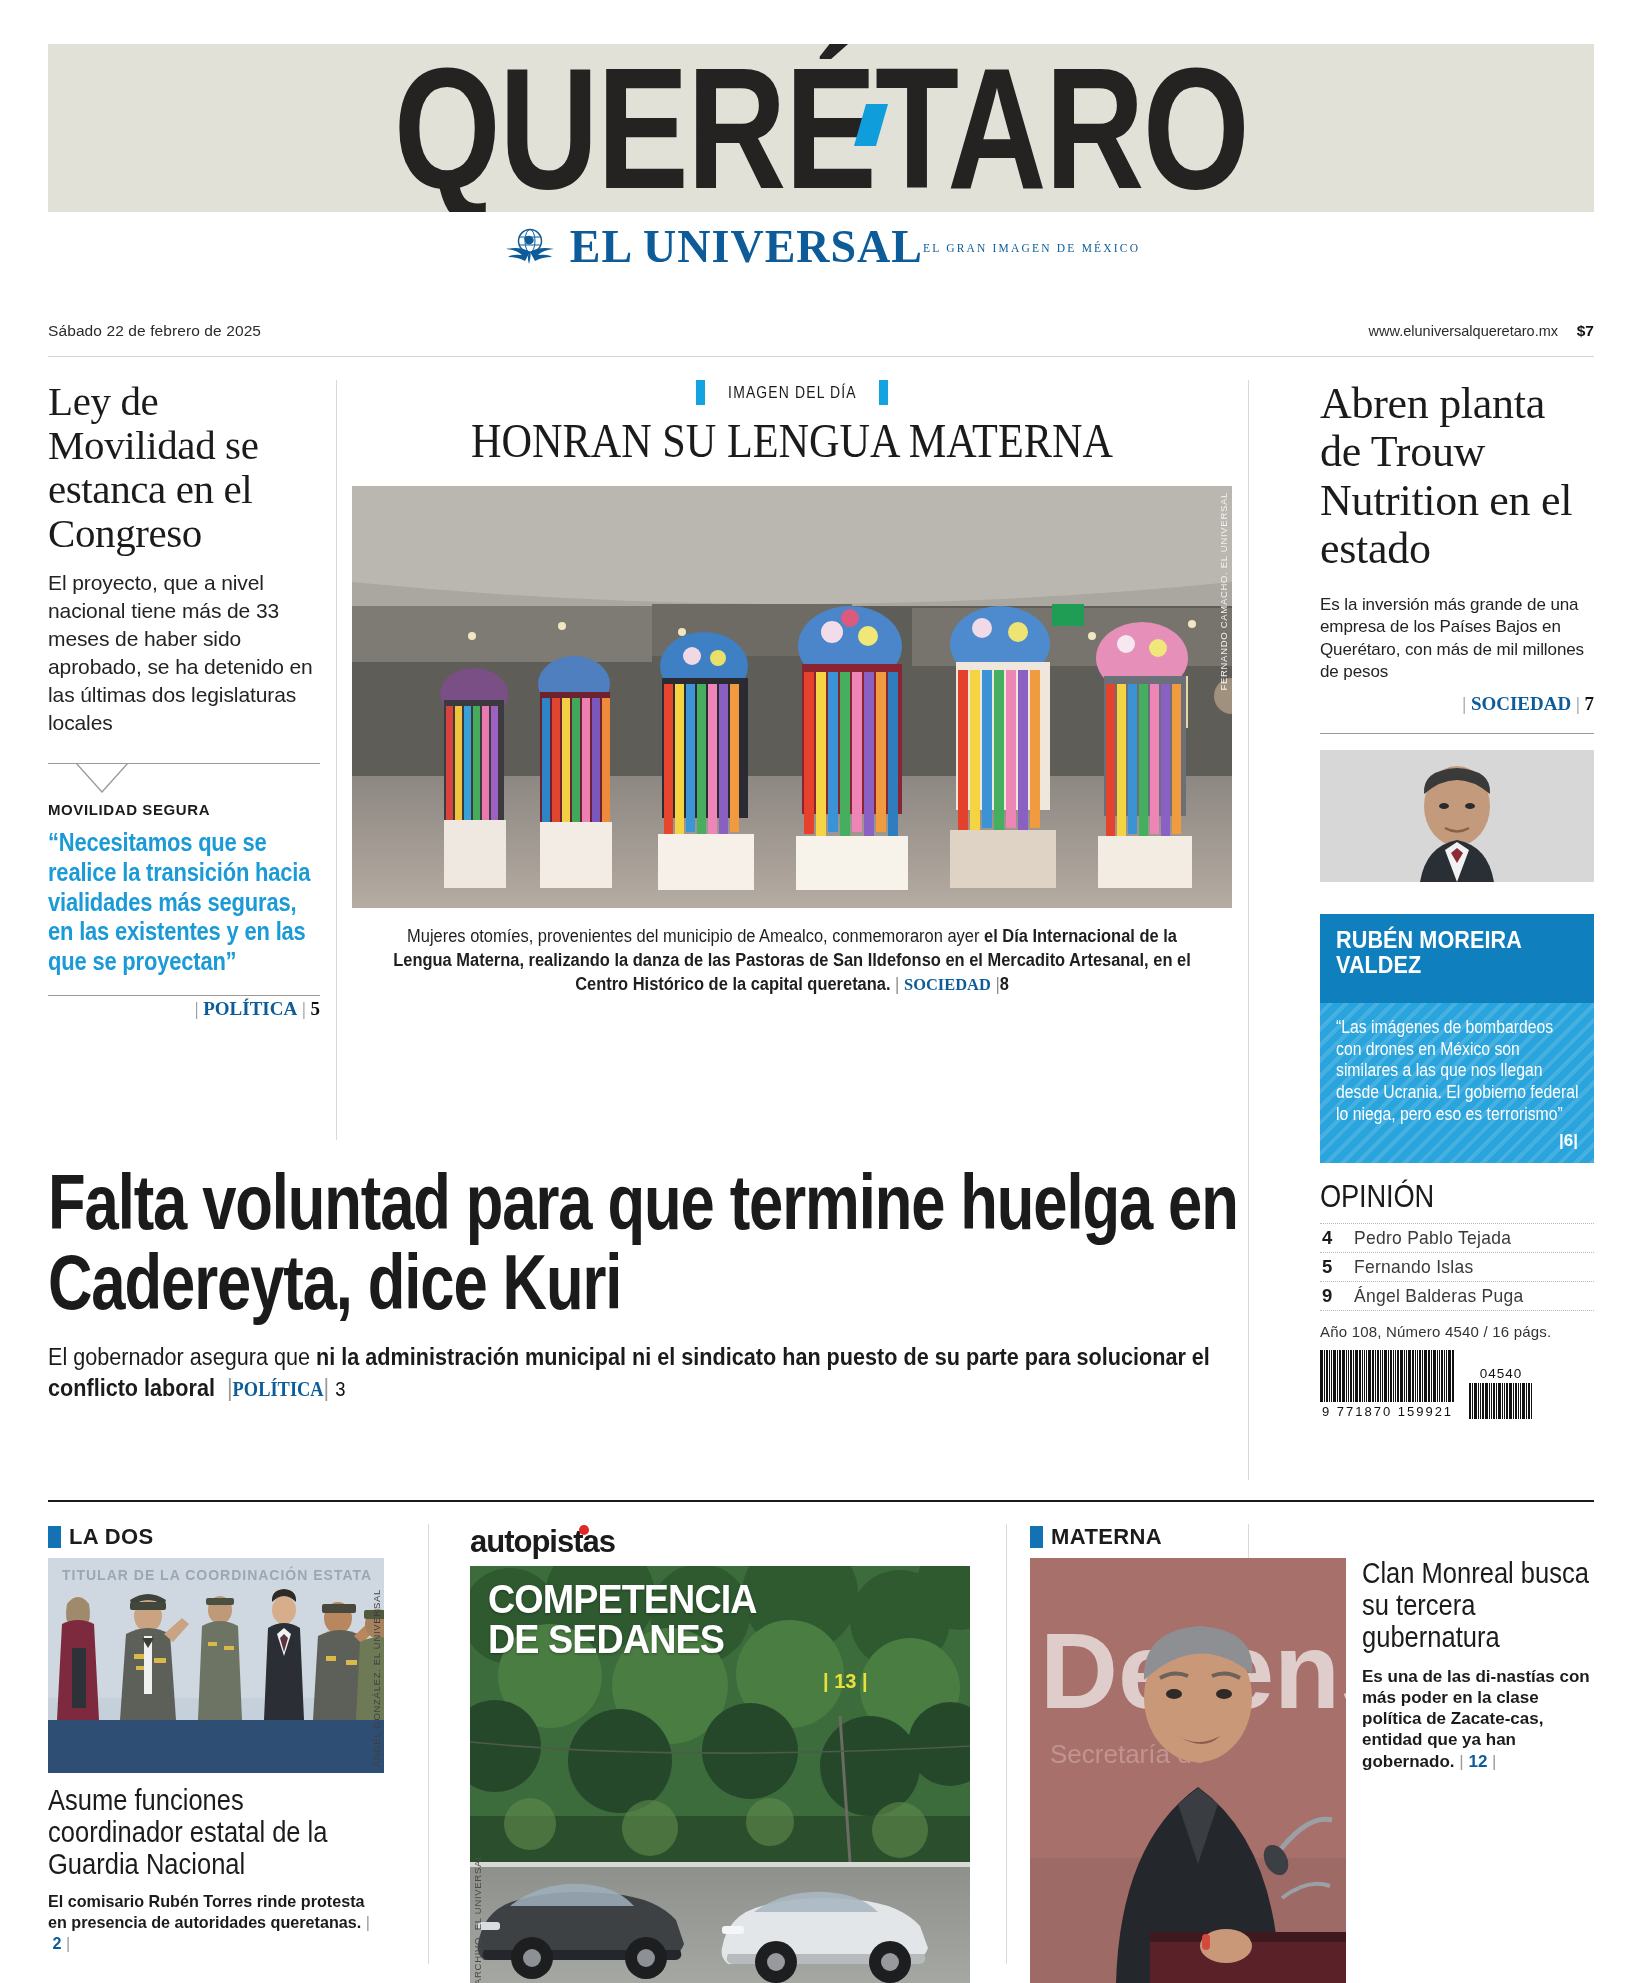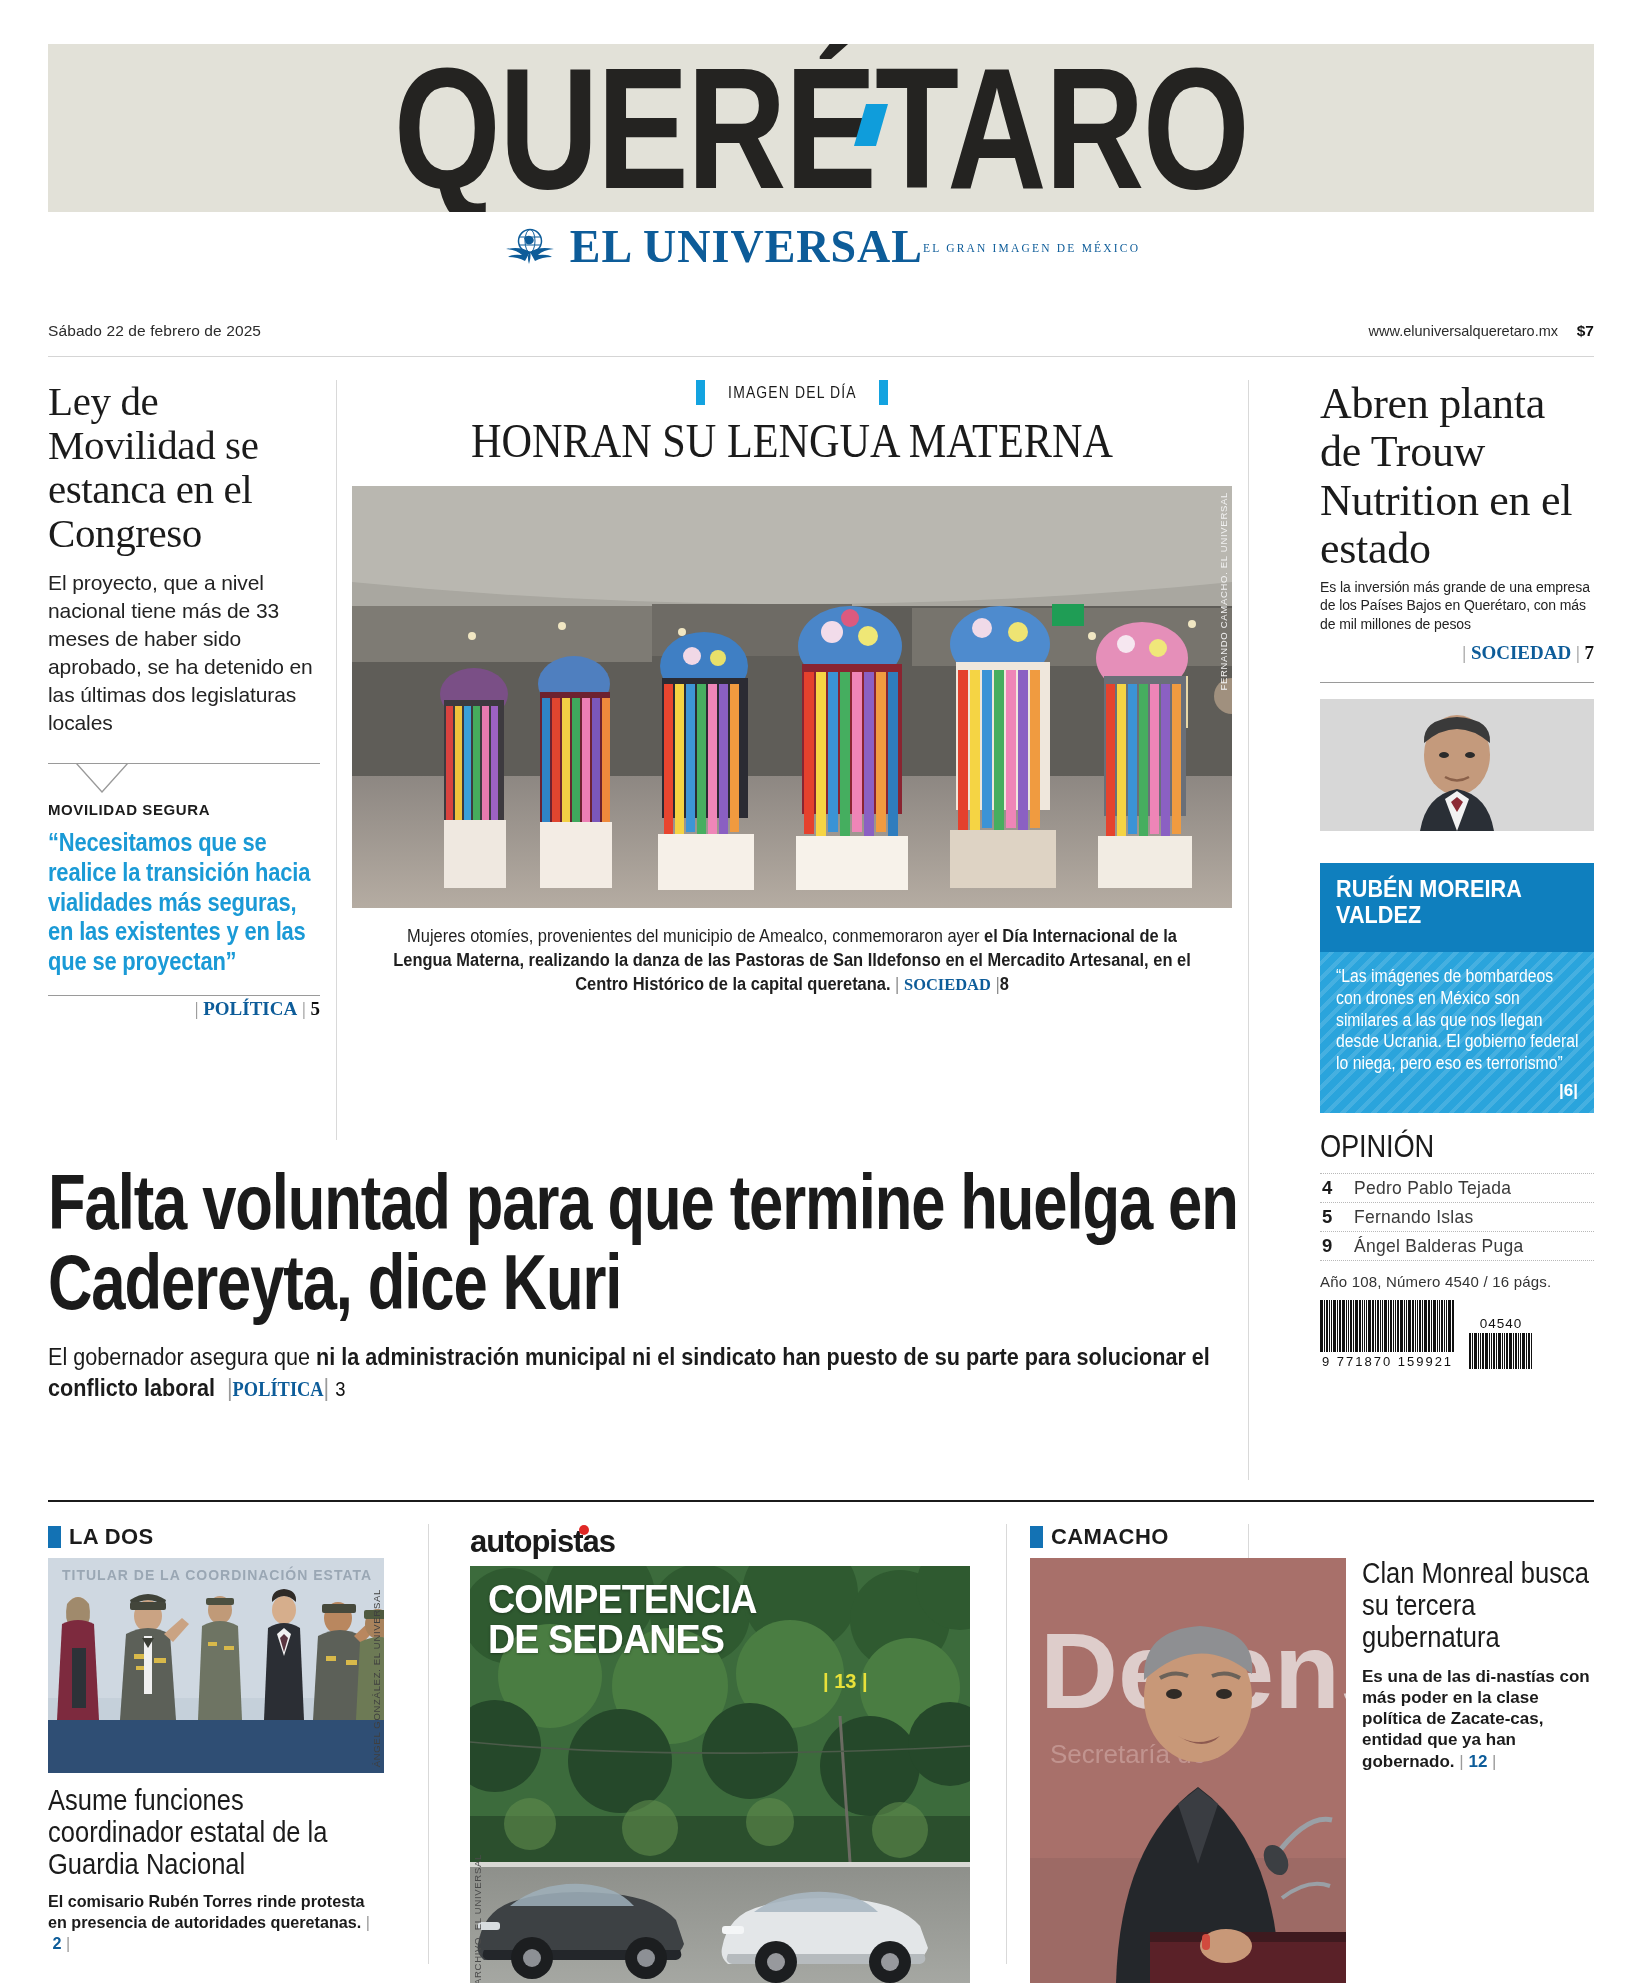--- a/index.html
+++ b/index.html
@@ -75,21 +75,21 @@
   .mainhl .sub{margin-top:20px;font-size:23.5px;line-height:1.3;color:#1b1b1b;
     transform:scaleX(.92);transform-origin:left top;width:108%;}
   .mainhl .sub b{font-weight:700;}
   .mainhl .sub .s{color:#0d5c99;font-family:"Liberation Serif",serif;font-weight:700;font-size:20px;}
   .mainhl .sub .bar{color:#9a9a9a;}
   .mainhl .sub .pg{color:#111;font-weight:400;font-size:20px;}
 
   
   .colR{position:absolute;left:1320px;top:380px;width:274px;}
   .colR .hl{font-size:44px;line-height:1.1;letter-spacing:-.3px;}
-  .colR .deck{font-size:14px;line-height:1.33;margin-top:4px;}
+  .colR .deck{font-size:17px;line-height:1.33;margin-top:20px;}
 
   .faceimg{position:relative;margin-top:16px;width:274px;height:132px;overflow:hidden;background:#c9c9c9;}
 
   .quotebox{position:relative;width:274px;margin-top:0;}
   .qb-head{background:#0f7fbe;padding:13px 16px 25px 16px;margin-top:32px;}
   .qb-head .nm{color:#fff;font-weight:700;font-size:24px;line-height:1.06;letter-spacing:.1px;
     transform:scaleX(.9);transform-origin:left top;width:112%;}
   .qb-body{background:#2aa4dc;padding:14px 16px 12px 16px;position:relative;overflow:hidden;}
   .qb-body::before{content:"";position:absolute;inset:0;
     background:repeating-linear-gradient(-45deg, rgba(255,255,255,.13) 0 4px, rgba(255,255,255,0) 4px 11px);}
@@ -710,21 +710,21 @@
         <div>DE SEDANES</div>
       </div>
       <div class="ovpg">| 13 |</div>
       <div class="credit-v" style="left:2px;bottom:6px;color:#4a4a4a;">ARCHIVO. EL UNIVERSAL</div>
     </div>
   </div>
 
   <div class="botR">
     <div class="secthead">
       <span class="sq"></span>
-      <span class="t">CAMACHO</span>
+      <span class="t">MATERNA</span>
     </div>
     <div class="row">
       <div class="ph">
         <svg width="316" height="425" viewBox="0 0 316 425" preserveAspectRatio="none">
           <rect width="316" height="425" fill="#9d6a65"></rect>
           <rect width="316" height="300" fill="#a8706a"></rect>
           <text x="10" y="150" font-family="Liberation Sans, sans-serif" font-size="108" font-weight="700" fill="#e8dedd" opacity=".85">Defens</text>
           <text x="20" y="205" font-family="Liberation Sans, sans-serif" font-size="26" fill="#c89d99" opacity=".8">Secretaría de</text>
 
           <ellipse cx="168" cy="140" rx="54" ry="64" fill="#c89878"></ellipse>

